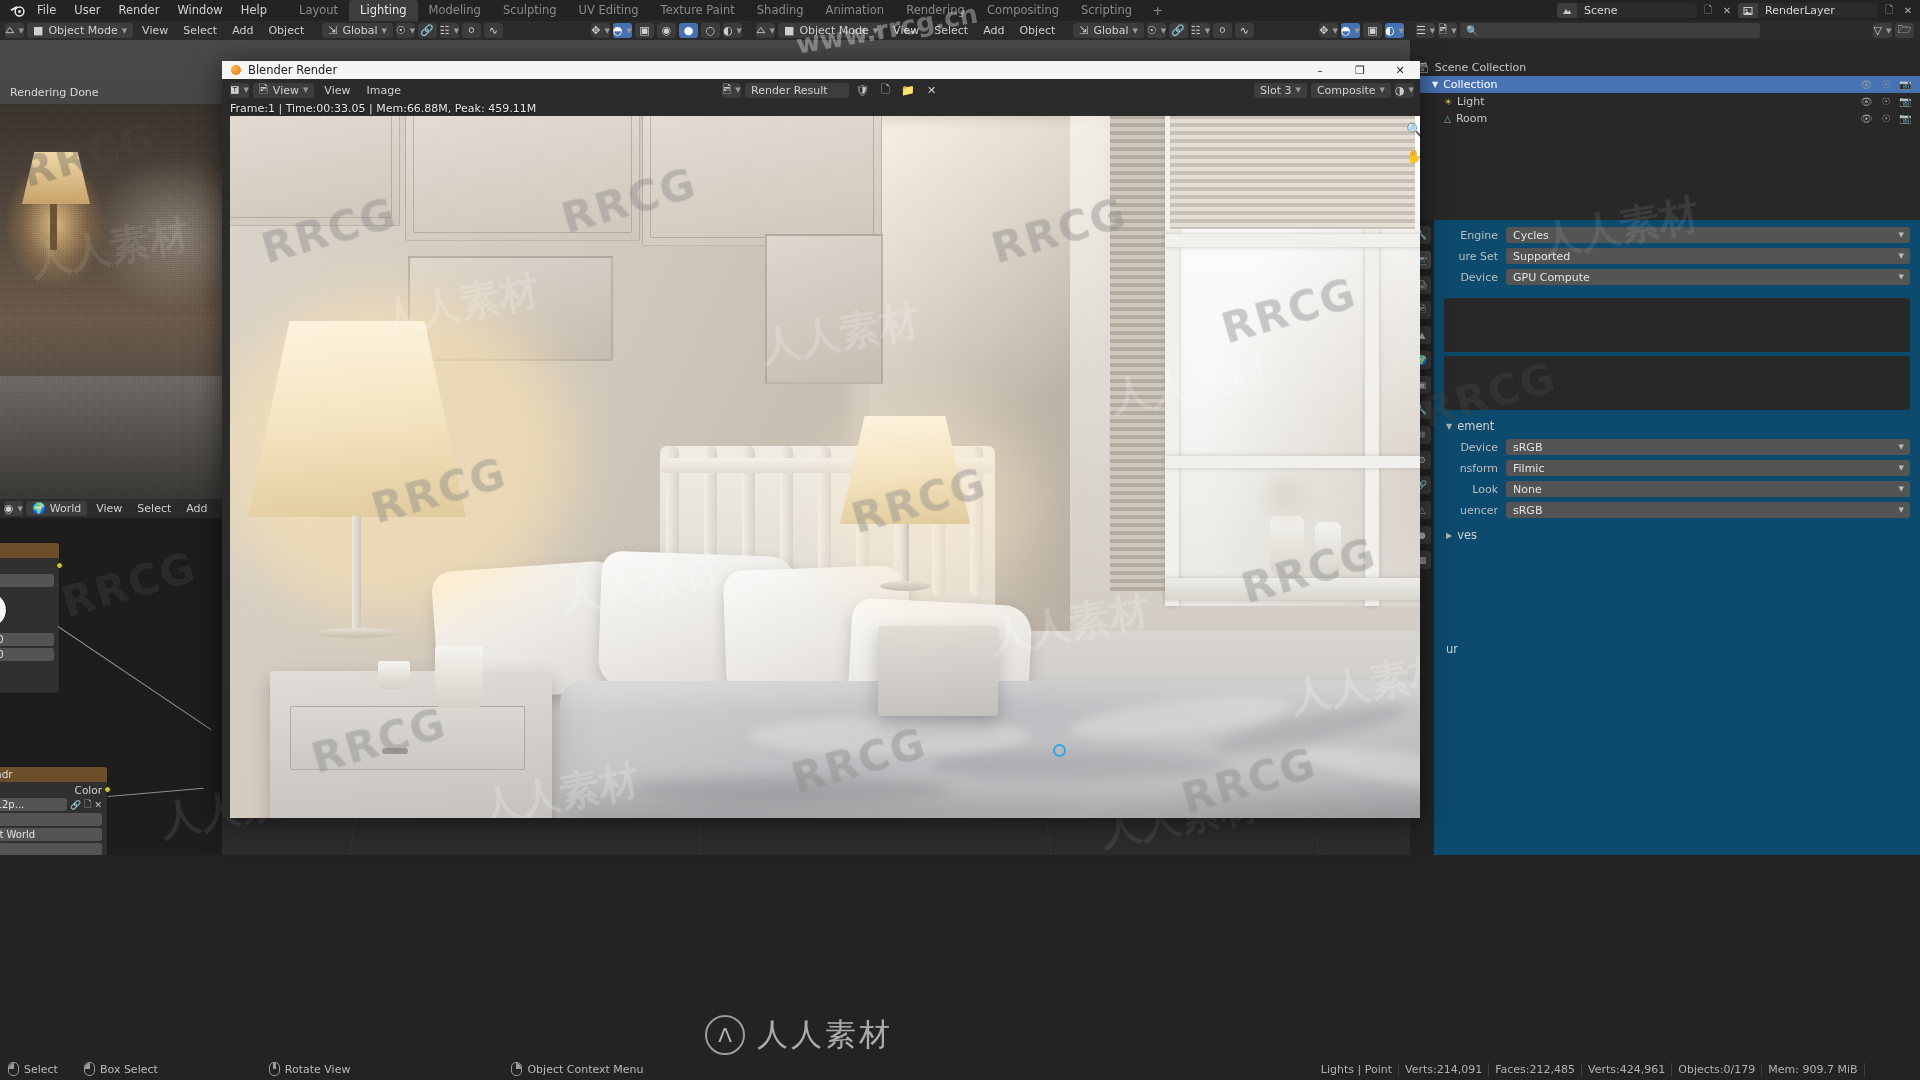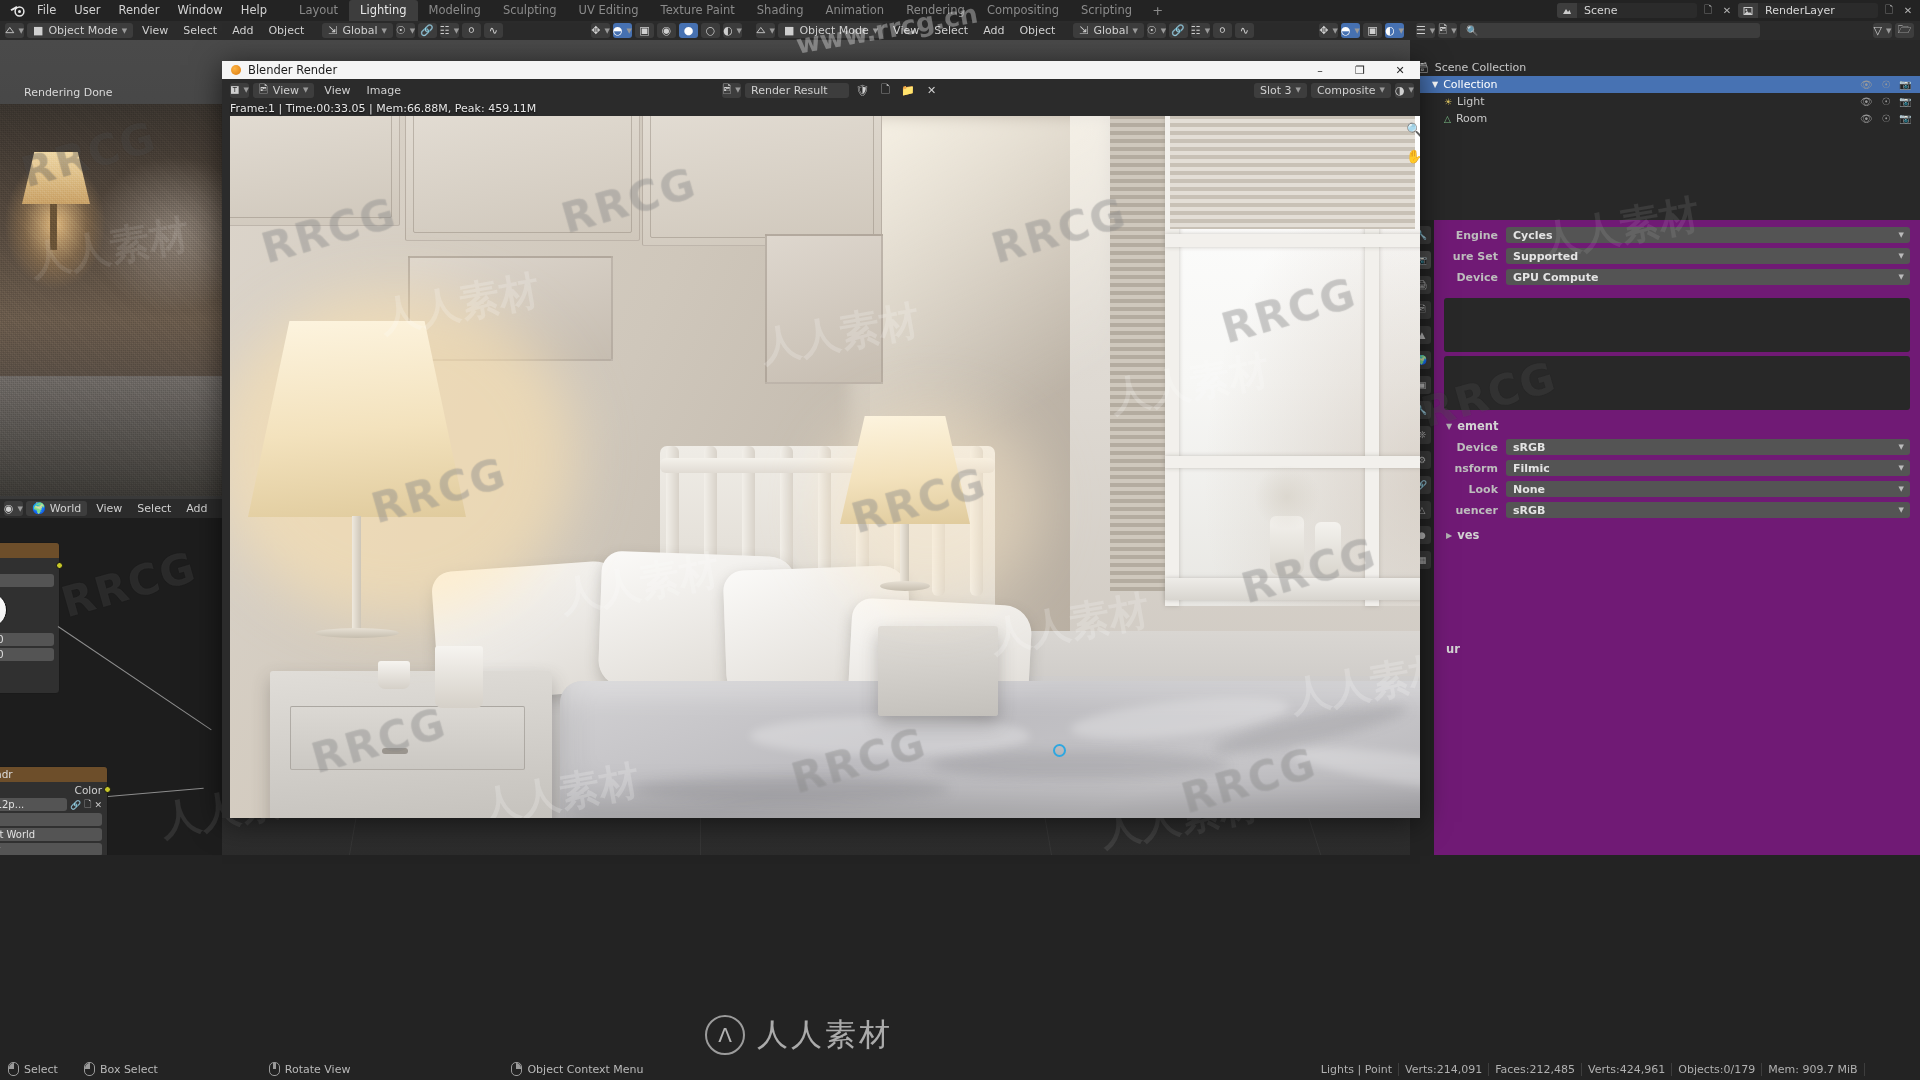--- a/index.html
+++ b/index.html
@@ -51,21 +51,21 @@
   .hsep { width:6px; }
 
   
   .vp-body { position:absolute; left:0; top:40px; width:1410px; height:815px;
     background:#3b3b3b; overflow:hidden; }
   .vp-grad { position:absolute; inset:0;
     background:linear-gradient(#4a4a4a 0%, #3a3a3a 55%, #2f2f2f 100%); }
   .vp-floor { position:absolute; left:0; bottom:0; width:100%; height:170px;
     background:linear-gradient(#343434,#2c2c2c); }
   .grid-l { position:absolute; background:rgba(255,255,255,.05); }
-  .rendering-done { position:absolute; left:24px; top:46px; font-size:11px;
+  .rendering-done { position:absolute; left:10px; top:46px; font-size:11px;
     color:#d8d8d8; }
   .user-persp { position:absolute; left:760px; top:47px; font-size:11px;
     color:#d8d8d8; }
 
   
   .preview-render { position:absolute; left:0; top:64px; width:222px; height:392px;
     overflow:hidden; background:#2a2a2a; }
   .pr-img { position:absolute; inset:0;
     background:
       radial-gradient(ellipse 70px 90px at 55px 120px, rgba(230,190,130,.95) 0%, rgba(180,140,90,.4) 45%, rgba(0,0,0,0) 72%),
@@ -137,21 +137,21 @@
 
   .prop-tabs { position:absolute; left:0; top:180px; width:24px; height:635px;
     background:#232323; padding-top:6px; display:flex; flex-direction:column;
     align-items:center; gap:7px; }
   .ptab { width:18px; height:18px; border-radius:3px; background:#3a3a3a;
     display:flex; align-items:center; justify-content:center; font-size:9px;
     color:#b5b5b5; }
   .ptab.active { background:#4a4a4a; color:#fff; }
 
   .prop-body { position:absolute; left:24px; top:180px; width:486px; height:635px;
-    background:#701a75; padding:6px 10px; overflow:hidden;font-weight:bold; }
+    background:#0c4a6e; padding:6px 10px; overflow:hidden; }
   .prow { display:flex; align-items:center; height:18px; margin-bottom:3px; }
   .plabel { width:62px; font-size:11px; color:#bdbdbd; text-align:right;
     padding-right:8px; }
   .pfield { flex:1; height:16px; background:#545454; border-radius:3px;
     font-size:11px; color:#e4e4e4; display:flex; align-items:center;
     padding:0 7px; position:relative; }
   .pfield .chev2 { position:absolute; right:6px; font-size:7px; color:#bbb; }
   .pslider { flex:1; height:16px; background:#545454; border-radius:3px;
     position:relative; overflow:hidden; font-size:11px; color:#e4e4e4;
     display:flex; align-items:center; justify-content:center; }

